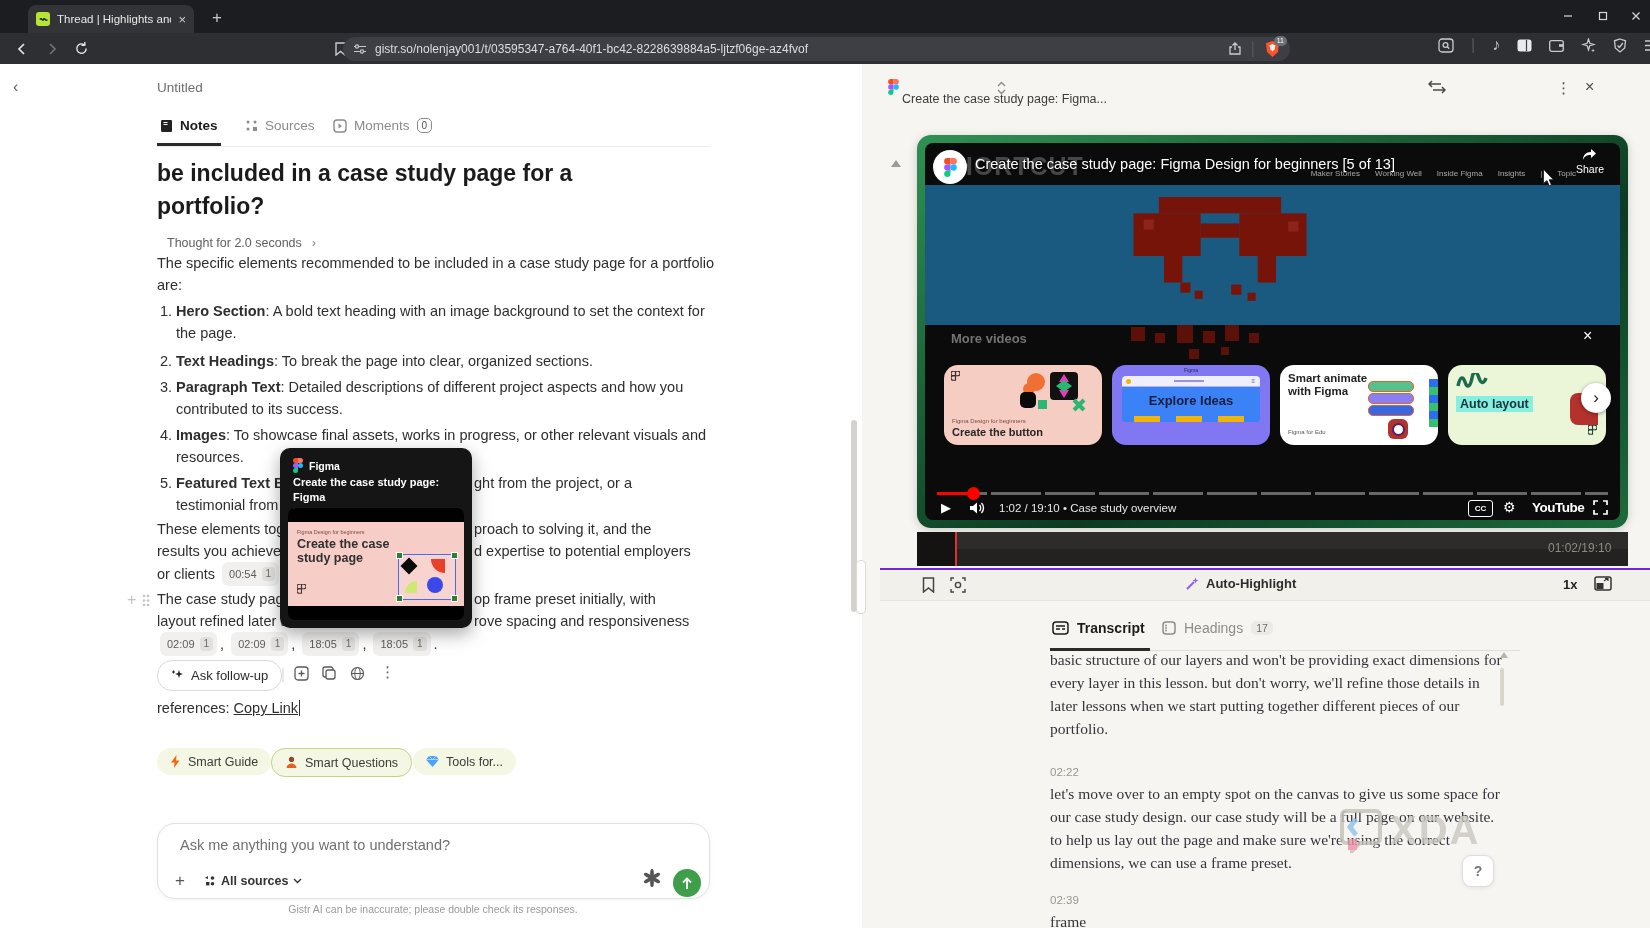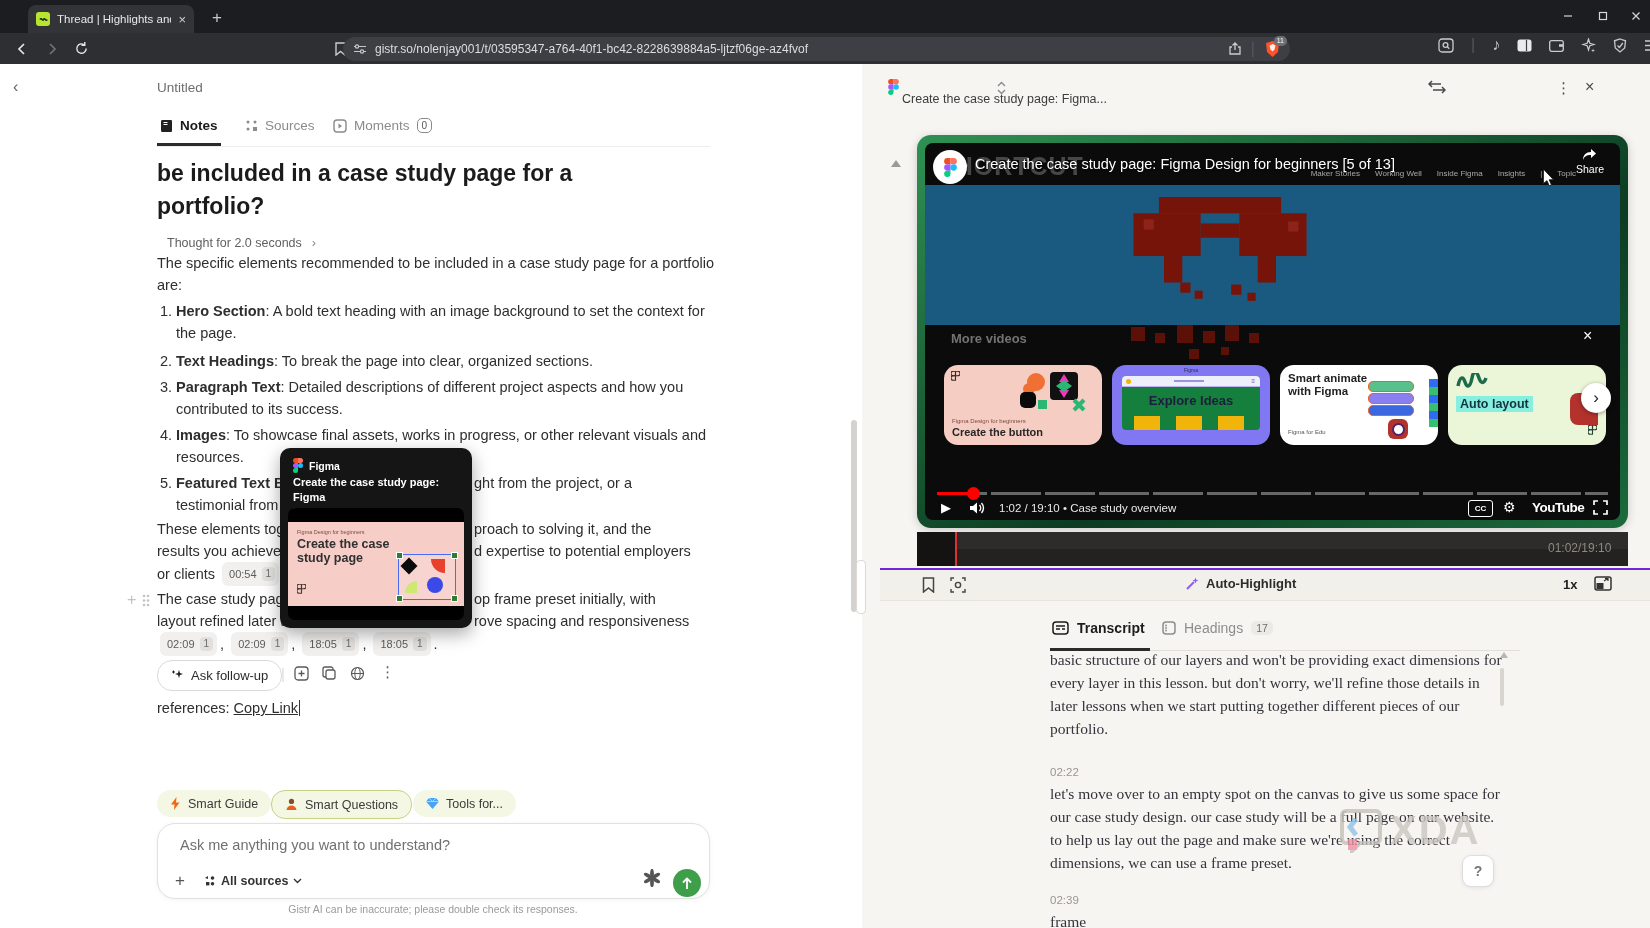--- a/index.html
+++ b/index.html
@@ -44,21 +44,21 @@
   .chip{display:inline-flex;align-items:center;gap:5px;background:#f1f0ee;border-radius:6px;
         padding:1px 4px 1px 7px;font-size:11px;color:#5c5c5c;vertical-align:1px;margin:0 3px;}
   .chip .cnt{background:#e1e0dd;border-radius:4px;padding:0 4px;font-size:10px;color:#6b6b6b;line-height:14px;}
   .handles{left:127px;top:591px;color:#c2c2c2;display:flex;gap:6px;align-items:center;}
   .askpill{left:157px;top:660px;height:29px;border:1px solid #dadada;border-radius:15px;display:inline-flex;
            align-items:center;gap:7px;padding:0 13px;font-size:13px;color:#2b2b2b;background:#fff;}
   .rowic{top:666px;color:#5a5a5a;}
   .refs{left:157px;top:700px;font-size:14.5px;color:#2e2e2e;}
   .refs .lnk{text-decoration:underline;}
   .caret{display:inline-block;width:1px;height:16px;background:#333;vertical-align:-3px;margin-left:1px;}
-  .smartchip{top:790px;height:27px;background:#f3f7e3;border-radius:14px;display:inline-flex;align-items:center;
+  .smartchip{top:748px;height:27px;background:#f3f7e3;border-radius:14px;display:inline-flex;align-items:center;
              gap:7px;padding:0 13px;font-size:12.5px;color:#3b3b3b;}
   .smartchip.sel{border:1px solid #c7d383;}
   .inputbox{left:157px;top:823px;width:553px;height:76px;border:1px solid #e1e1e1;border-radius:18px;
             background:#fff;box-shadow:0 1px 5px rgba(0,0,0,.05);box-sizing:border-box;}
   .inputbox input{position:absolute;left:20px;top:12px;width:480px;border:none;outline:none;
             font-size:14.5px;color:#444;font-family:"Liberation Sans",sans-serif;background:transparent;}
   .inputbox input::placeholder{color:#707070;opacity:1;}
   .allsrc{position:absolute;left:204px;top:874px;display:flex;align-items:center;gap:5px;font-size:12.5px;color:#333;font-weight:bold;}
   .send{position:absolute;left:673px;top:869px;width:28px;height:28px;border-radius:50%;background:#3f9e49;
         display:flex;align-items:center;justify-content:center;}
@@ -136,21 +136,21 @@
   .helpbtn{left:1462px;top:855px;width:30px;height:30px;background:#fff;border:1px solid #ddd;border-radius:9px;
            box-shadow:0 1px 4px rgba(0,0,0,.08);display:flex;align-items:center;justify-content:center;
            font-size:14px;color:#777;font-weight:bold;}
 
   
   .c1{background:#f6cdc3;}
   .c1 .eyebrow{position:absolute;left:8px;top:53px;font-size:6px;color:#7c4a40;}
   .c1 .title{position:absolute;left:8px;top:61px;font-size:11px;font-weight:bold;color:#262626;}
   .c2{background:#8177f2;}
   .c2 .brand{position:absolute;left:50%;top:2px;transform:translateX(-50%);font-size:5px;color:#2a2a5a;}
-  .c2 .win{position:absolute;left:10px;top:11px;width:138px;height:54px;background:#15803d;border-radius:4px;overflow:hidden;}
+  .c2 .win{position:absolute;left:10px;top:11px;width:138px;height:46px;background:#3b82f6;border-radius:4px;overflow:hidden;}
   .c2 .bar{position:absolute;left:0;top:0;width:138px;height:10px;background:#efeefb;border-bottom:1px solid #b9b2ee;}
   .c2 .dotty{position:absolute;left:4px;top:3px;width:5px;height:5px;border-radius:50%;background:#f0b40a;}
   .c2 .title{position:absolute;left:50%;top:17px;transform:translateX(-50%);font-size:13px;font-weight:bold;color:#1d1d3d;white-space:nowrap;}
   .c2 .blk{position:absolute;top:40px;width:26px;height:18px;background:#f0b40a;}
   .c3{background:#ffffff;}
   .c3 .title{position:absolute;left:8px;top:7px;font-size:11.5px;font-weight:bold;color:#1f1f1f;line-height:13px;}
   .c3 .pill{position:absolute;left:88px;width:44px;height:9px;border:1.5px solid #e8622c;border-radius:5px;}
   .c3 .eyebrow{position:absolute;left:8px;top:64px;font-size:6px;color:#555;}
   .c3 .target{position:absolute;left:108px;top:54px;width:20px;height:20px;border-radius:6px;background:#b3322c;
               display:flex;align-items:center;justify-content:center;}

